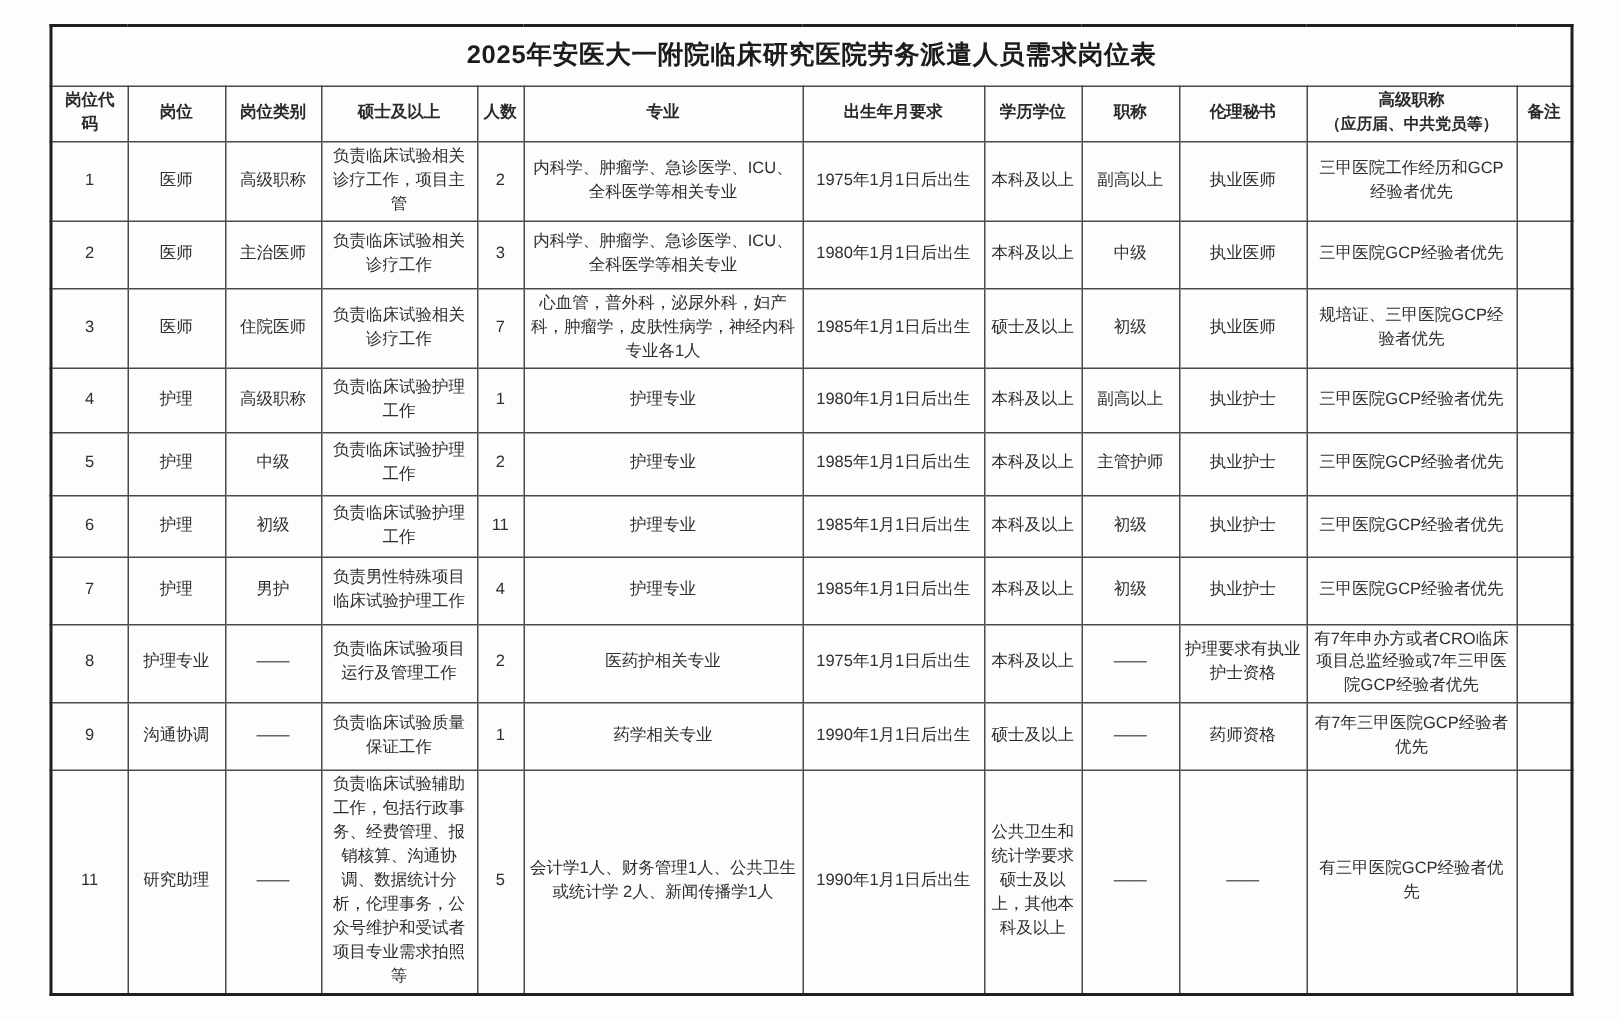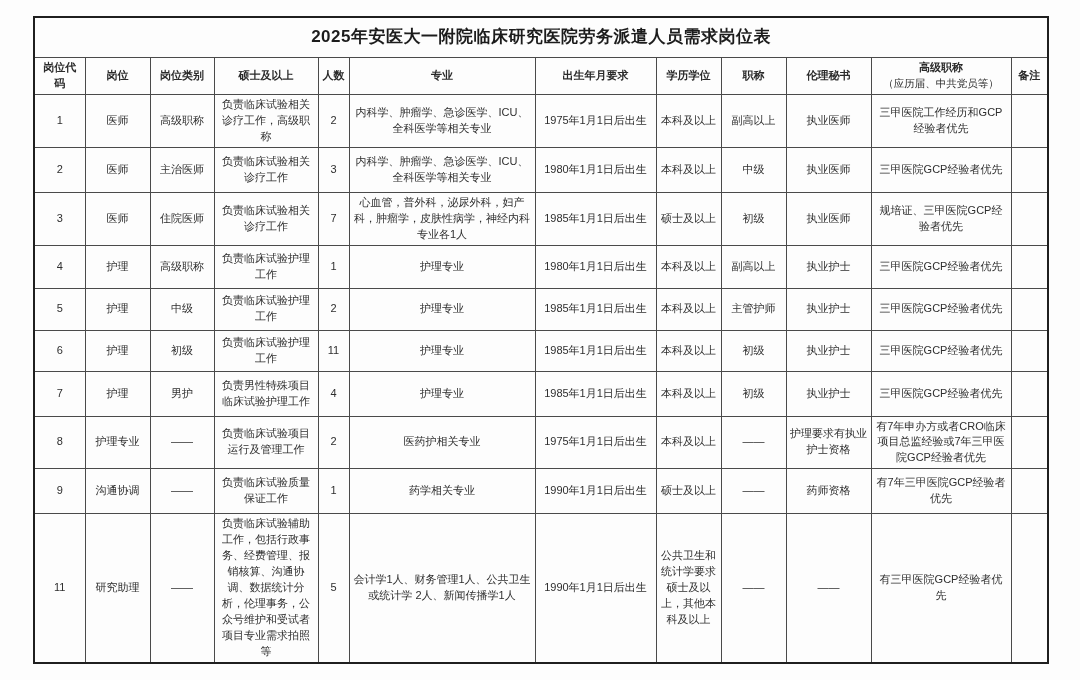--- a/index.html
+++ b/index.html
@@ -45,21 +45,21 @@
     padding: 2px 20px;
     color: #1c1c1c;
   }
   .job-table thead tr.header-row th {
     height: 28px;
     font-weight: 700;
     font-size: 11px;
     color: #2a2a2a;
   }
   .job-table thead .sub-line {
-    font-weight: 400;
+    font-weight: 700;
     font-size: 10.5px;
   }
   
   .job-table tbody tr:nth-child(1)  { height: 47px; }
   .job-table tbody tr:nth-child(2)  { height: 45px; }
   .job-table tbody tr:nth-child(3)  { height: 52px; }
   .job-table tbody tr:nth-child(4)  { height: 43px; }
   .job-table tbody tr:nth-child(5)  { height: 42px; }
   .job-table tbody tr:nth-child(6)  { height: 41px; }
   .job-table tbody tr:nth-child(7)  { height: 45px; }
@@ -107,21 +107,21 @@
           <div class="sub-line">（应历届、中共党员等）</div>
         </th>
         <th>备注</th>
       </tr>
     </thead>
     <tbody>
         <tr>
           <td>1</td>
           <td>医师</td>
           <td>高级职称</td>
-          <td>负责临床试验相关诊疗工作，高级职称</td>
+          <td>负责临床试验相关诊疗工作，项目主管</td>
           <td>2</td>
           <td>内科学、肿瘤学、急诊医学、ICU、全科医学等相关专业</td>
           <td>1975年1月1日后出生</td>
           <td>本科及以上</td>
           <td>副高以上</td>
           <td>执业医师</td>
           <td>三甲医院工作经历和GCP经验者优先</td>
           <td></td>
         </tr>
         <tr>

